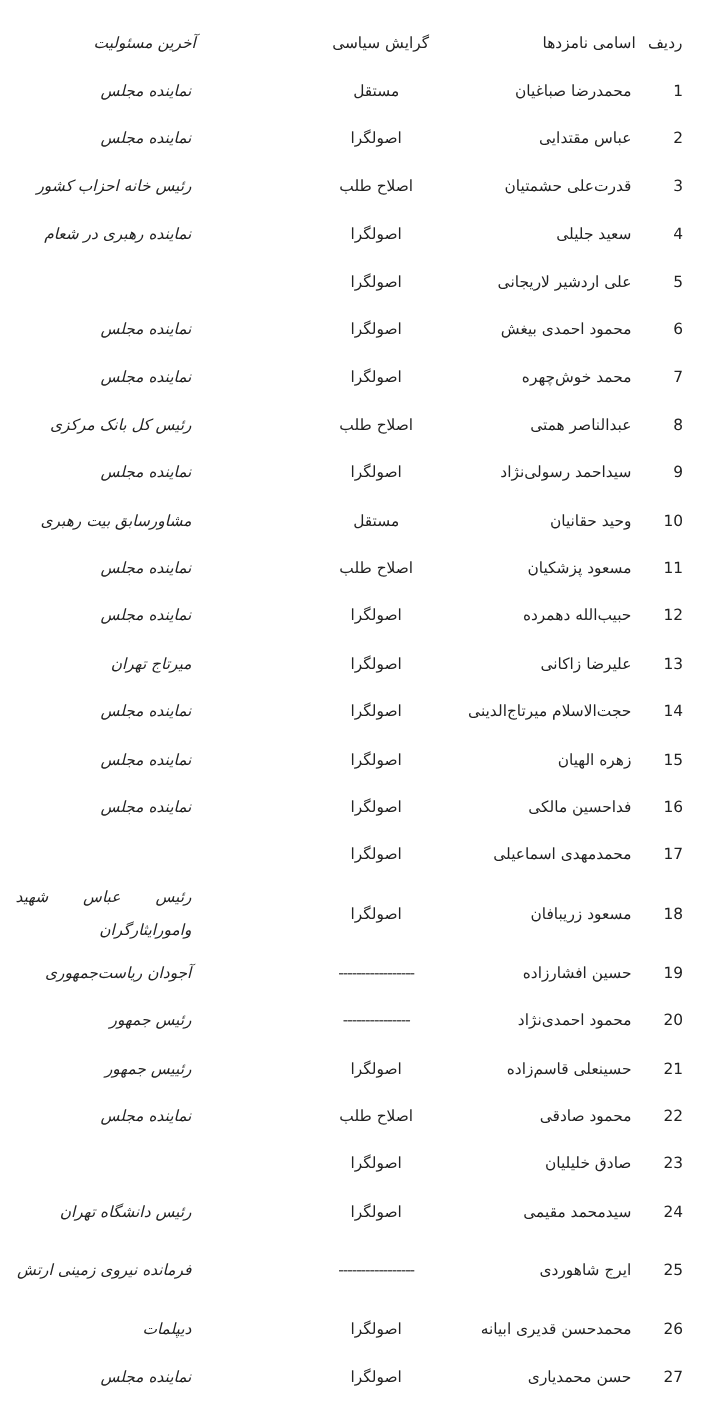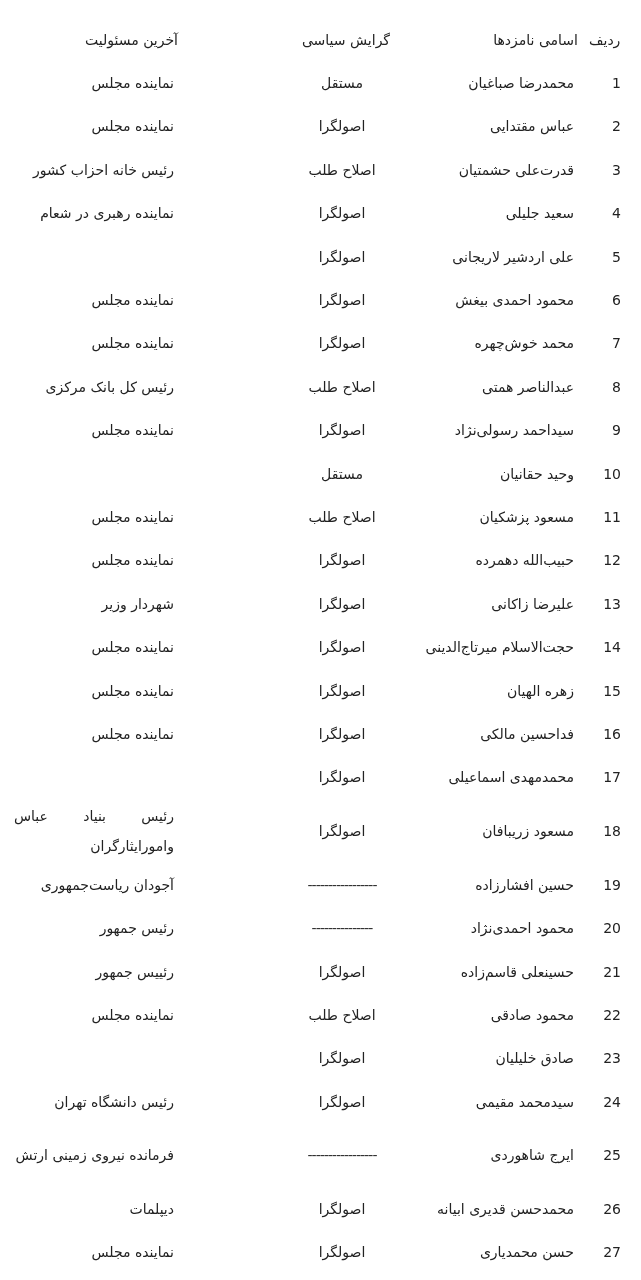--- a/index.html
+++ b/index.html
@@ -3,21 +3,21 @@
 <meta charset="utf-8">
 <style>
   html, body { margin: 0; padding: 0; background: #ffffff; }
   body { width: 641px; height: 1280px; overflow: hidden; font-family: "DejaVu Sans", sans-serif; color: #222222; }
   .table { position: relative; width: 641px; direction: rtl; padding-top: 18px; }
   .row { display: flex; flex-direction: row; align-items: center; height: 43.4px; font-size: 14px; }
   .row.tall { height: 64px; }
   .c-num { width: 36px; padding-right: 20px; text-align: left; direction: ltr; display:flex; justify-content:flex-end; box-sizing: content-box; }
   .c-name { width: 150px; padding-right: 11px; white-space: nowrap; }
   .c-aff { width: 140px; padding-right: 12px; text-align: center; white-space: nowrap; }
-  .c-pos { width: 160px; padding-right: 98px; text-align: justify; text-align-last: right; line-height: 30px; }
+  .c-pos { width: 160px; padding-right: 98px; text-align: justify; text-align-last: right; line-height: 30px; font-style: italic; }
   .header .c-num { direction: rtl; padding-right: 16px; }
   .dash { letter-spacing: -1px; color: #333; }
 </style>
 </head>
 <body>
 
 <div class="table">
   <div class="row header">
     <div class="c-num">ردیف</div>
     <div class="c-name">اسامی نامزدها</div>
@@ -75,38 +75,39 @@
       <div class="row">
         <div class="c-num">9</div>
         <div class="c-name">سیداحمد رسولی‌نژاد</div>
         <div class="c-aff">اصولگرا</div>
         <div class="c-pos">نماینده مجلس</div>
       </div>
       <div class="row">
         <div class="c-num">10</div>
         <div class="c-name">وحید حقانیان</div>
         <div class="c-aff">مستقل</div>
+        <div class="c-pos">مشاورسابق بیت رهبری</div>
       </div>
       <div class="row">
         <div class="c-num">11</div>
         <div class="c-name">مسعود پزشکیان</div>
         <div class="c-aff">اصلاح طلب</div>
         <div class="c-pos">نماینده مجلس</div>
       </div>
       <div class="row">
         <div class="c-num">12</div>
         <div class="c-name">حبیب‌الله دهمرده</div>
         <div class="c-aff">اصولگرا</div>
         <div class="c-pos">نماینده مجلس</div>
       </div>
       <div class="row">
         <div class="c-num">13</div>
         <div class="c-name">علیرضا زاکانی</div>
         <div class="c-aff">اصولگرا</div>
-        <div class="c-pos">شهردار وزیر</div>
+        <div class="c-pos">میرتاج تهران</div>
       </div>
       <div class="row">
         <div class="c-num">14</div>
         <div class="c-name">حجت‌الاسلام میرتاج‌الدینی</div>
         <div class="c-aff">اصولگرا</div>
         <div class="c-pos">نماینده مجلس</div>
       </div>
       <div class="row">
         <div class="c-num">15</div>
         <div class="c-name">زهره الهیان</div>
@@ -121,21 +122,21 @@
       </div>
       <div class="row">
         <div class="c-num">17</div>
         <div class="c-name">محمدمهدی اسماعیلی</div>
         <div class="c-aff">اصولگرا</div>
       </div>
       <div class="row tall">
         <div class="c-num">18</div>
         <div class="c-name">مسعود زریبافان</div>
         <div class="c-aff">اصولگرا</div>
-        <div class="c-pos">رئیس بنیاد عباس وامورایثارگران</div>
+        <div class="c-pos">رئیس عباس شهید وامورایثارگران</div>
       </div>
       <div class="row">
         <div class="c-num">19</div>
         <div class="c-name">حسین افشارزاده</div>
         <div class="c-aff dash">-----------------</div>
         <div class="c-pos">آجودان ریاست‌جمهوری</div>
       </div>
       <div class="row">
         <div class="c-num">20</div>
         <div class="c-name">محمود احمدی‌نژاد</div>

